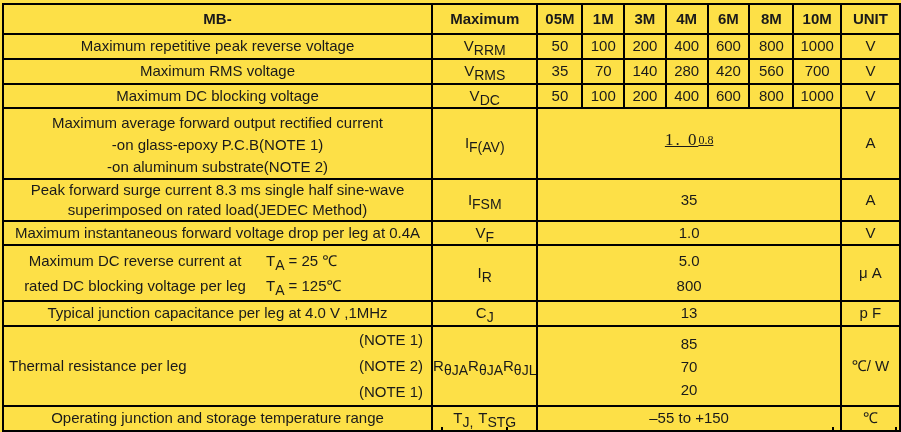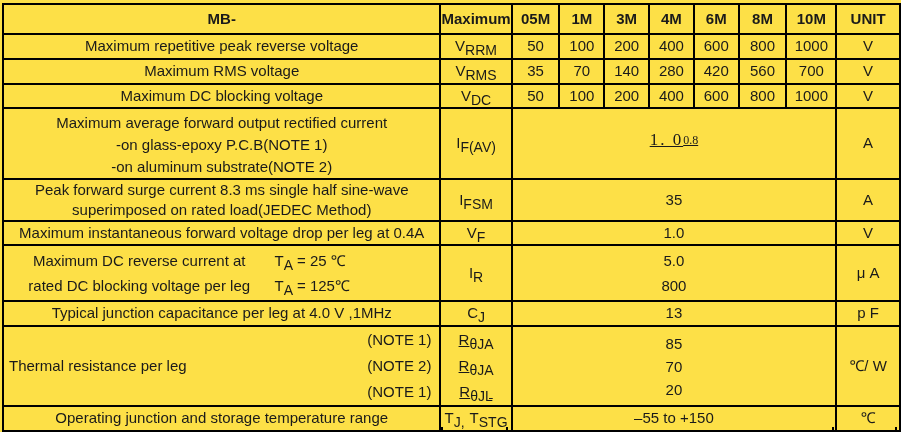--- a/index.html
+++ b/index.html
@@ -49,21 +49,21 @@
   .v1 { font-size: 17px; letter-spacing: 2px; line-height: 24px; margin-bottom: 8px; }
   .v2 { font-size: 12px; line-height: 24px; }
   .vline { line-height: 25px; }
   .vline3 { line-height: 23px; }
 
   
   td.param.rth { position: relative; }
   .rth-label { position: absolute; left: 5px; top: 50%; transform: translateY(-50%); white-space: nowrap; }
   .rth-notes { display: flex; flex-direction: column; justify-content: center; height: 100%; text-align: right; padding-right: 8px; }
   .rth-notes div { line-height: 26px; padding-left: 16px; }
-  .symstack { display: flex; flex-direction: column; justify-content: center; height: 100%; text-decoration: underline; }
+  .symstack { display: flex; flex-direction: row; justify-content: center; height: 100%; }
   .symstack div { line-height: 26px; }
   .valstack { display: flex; flex-direction: column; justify-content: center; height: 100%; }
   .valstack div { line-height: 23px; }
   .gapL { margin-left: 5px; }
 
   
   .stub { position: absolute; top: 427px; width: 2px; height: 5px; background: #000; }
 </style>
 </head>
 <body>

